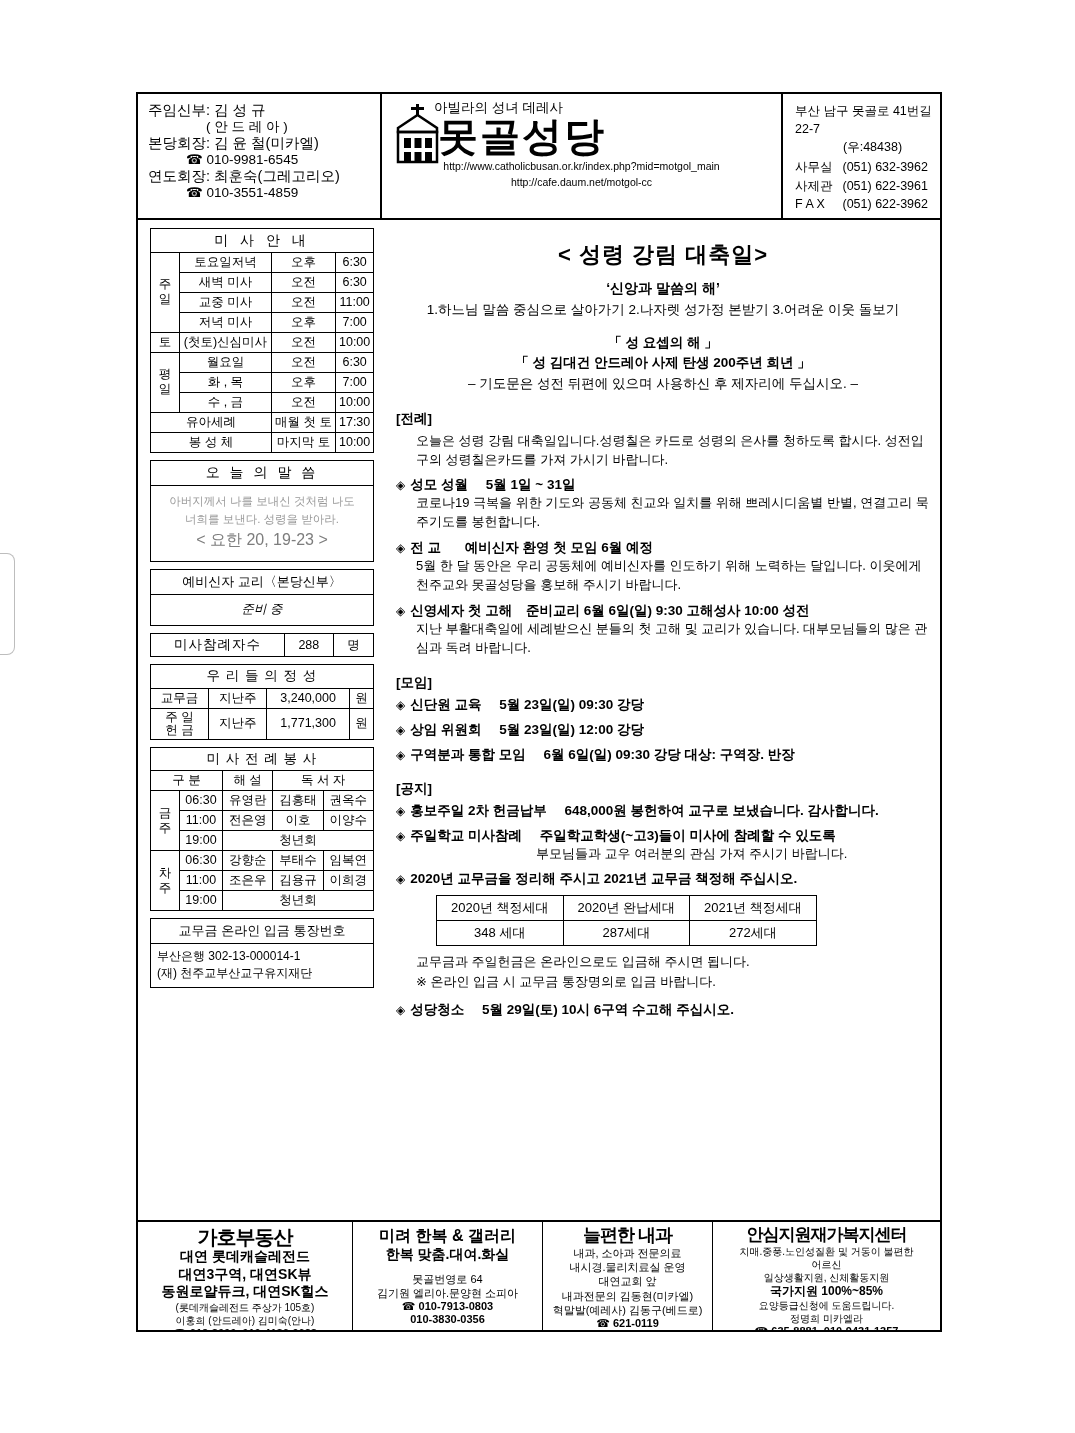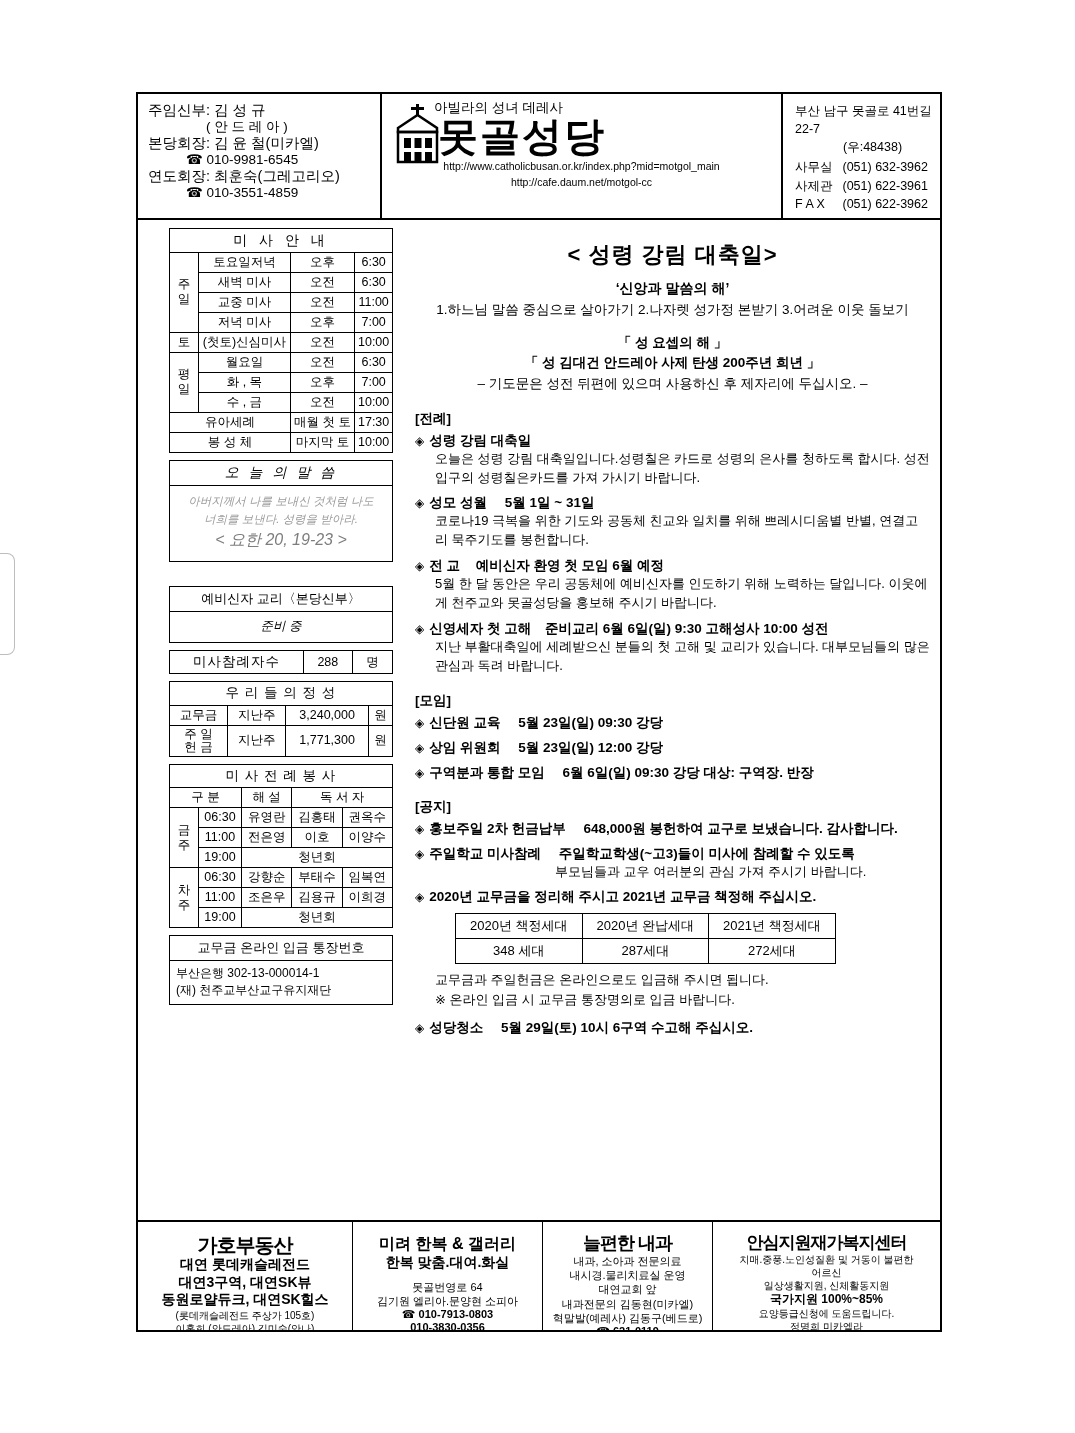--- a/index.html
+++ b/index.html
@@ -102,21 +102,21 @@
     font-size: 13px;
     line-height: 1.45;
   }
   .hdr-right .addr { font-size: 12.5px; }
   .hdr-right .zip { padding-left: 48px; font-size: 12.5px; }
   .hdr-right table { border-collapse: collapse; margin-top: 2px; }
   .hdr-right td { font-size: 12.5px; padding: 0 2px 0 0; white-space: nowrap; }
   .hdr-right td.lbl { padding-right: 10px; }
 
   
-  .body-wrap { display: flex; height: 1000px; padding-left: 19px; }
+  .body-wrap { display: flex; height: 1000px; }
   .col-left {
     width: 244px;
     box-sizing: border-box;
     border-right: 0px solid #000;
     padding: 8px 8px 0 12px;
   }
   .col-right {
     flex: 1;
     box-sizing: border-box;
     padding: 6px 10px 0 14px;
@@ -146,22 +146,21 @@
     letter-spacing: 1px;
     padding: 3px 0;
   }
   .vert { width: 24px; font-size: 12.5px; letter-spacing: 0; }
   .mini { font-size: 11.5px; }
   .lft { text-align: left; padding-left: 6px; }
   .rgt { text-align: right; padding-right: 6px; }
 
   .word-box {
     border: 1px solid #000;
-    margin-bottom: 24px;
-    font-style: italic;
+    margin-bottom: 7px;
   }
   .word-box .wb-title {
     text-align: center;
     font-size: 14px;
     letter-spacing: 3px;
     padding: 3px 0;
     border-bottom: 1px solid #000;
   }
   .word-box .wb-body {
     text-align: center;
@@ -247,21 +246,21 @@
   .ads {
     display: flex;
     border-top: 2px solid #000;
     height: 112px;
     box-sizing: border-box;
   }
   .ad {
     box-sizing: border-box;
     border-right: 1px solid #000;
     text-align: center;
-    padding: 12px 2px;
+    padding: 4px 2px;
     overflow: hidden;
   }
   .ad:last-child { border-right: none; }
   .ad1 { width: 215px; }
   .ad2 { width: 190px; }
   .ad3 { width: 170px; }
   .ad4 { flex: 1; }
   .ad .big {
     font-size: 20px;
     font-weight: bold;
@@ -514,33 +513,32 @@
         <div class="theme-items">1.하느님 말씀 중심으로 살아가기   2.나자렛 성가정 본받기   3.어려운 이웃 돌보기</div>
         <div class="josep">
           <div class="b">「 성 요셉의 해 」</div>
           <div class="b">「 성 김대건 안드레아 사제 탄생 200주년 희년 」</div>
           <div>– 기도문은 성전 뒤편에 있으며 사용하신 후 제자리에 두십시오. –</div>
         </div>
 
         <div class="sect-head">[전례]</div>
 
         <div class="item">
-          <div class="item-title"><span class="dia">◈</span><span>성령 강림 대축일</span></div>
           <div class="item-body">오늘은 성령 강림 대축일입니다.성령칠은 카드로 성령의 은사를 청하도록 합시다.  성전입구의 성령칠은카드를 가져 가시기 바랍니다.</div>
         </div>
 
         <div class="item">
           <div class="item-title"><span class="dia">◈</span><span>성모 성월</span>
             <span class="inline-normal" style="margin-left:14px">5월  1일 ~ 31일</span></div>
           <div class="item-body">코로나19 극복을 위한 기도와 공동체 친교와 일치를 위해 쁘레시디움별 반별, 연결고리 묵주기도를 봉헌합니다.</div>
         </div>
 
         <div class="item">
           <div class="item-title"><span class="dia">◈</span><span>전 교</span>
-            <span class="inline-normal" style="margin-left:12px">예비신자 환영 첫 모임 6월 예정</span></div>
+            <span class="inline-normal" style="margin-left:20px">예비신자 환영 첫 모임 6월 예정</span></div>
           <div class="item-body">5월 한 달 동안은 우리 공동체에 예비신자를 인도하기 위해 노력하는 달입니다. 이웃에게 천주교와 못골성당을 홍보해 주시기 바랍니다.</div>
         </div>
 
         <div class="item">
           <div class="item-title"><span class="dia">◈</span><span>신영세자 첫 고해</span>
             <span class="inline-normal" style="margin-left:10px">준비교리 6월 6일(일) 9:30  고해성사 10:00  성전</span></div>
           <div class="item-body">지난 부활대축일에 세례받으신 분들의 첫 고해 및 교리가 있습니다. 대부모님들의 많은 관심과 독려 바랍니다.</div>
         </div>
 
         <div class="sect-head">[모임]</div>

